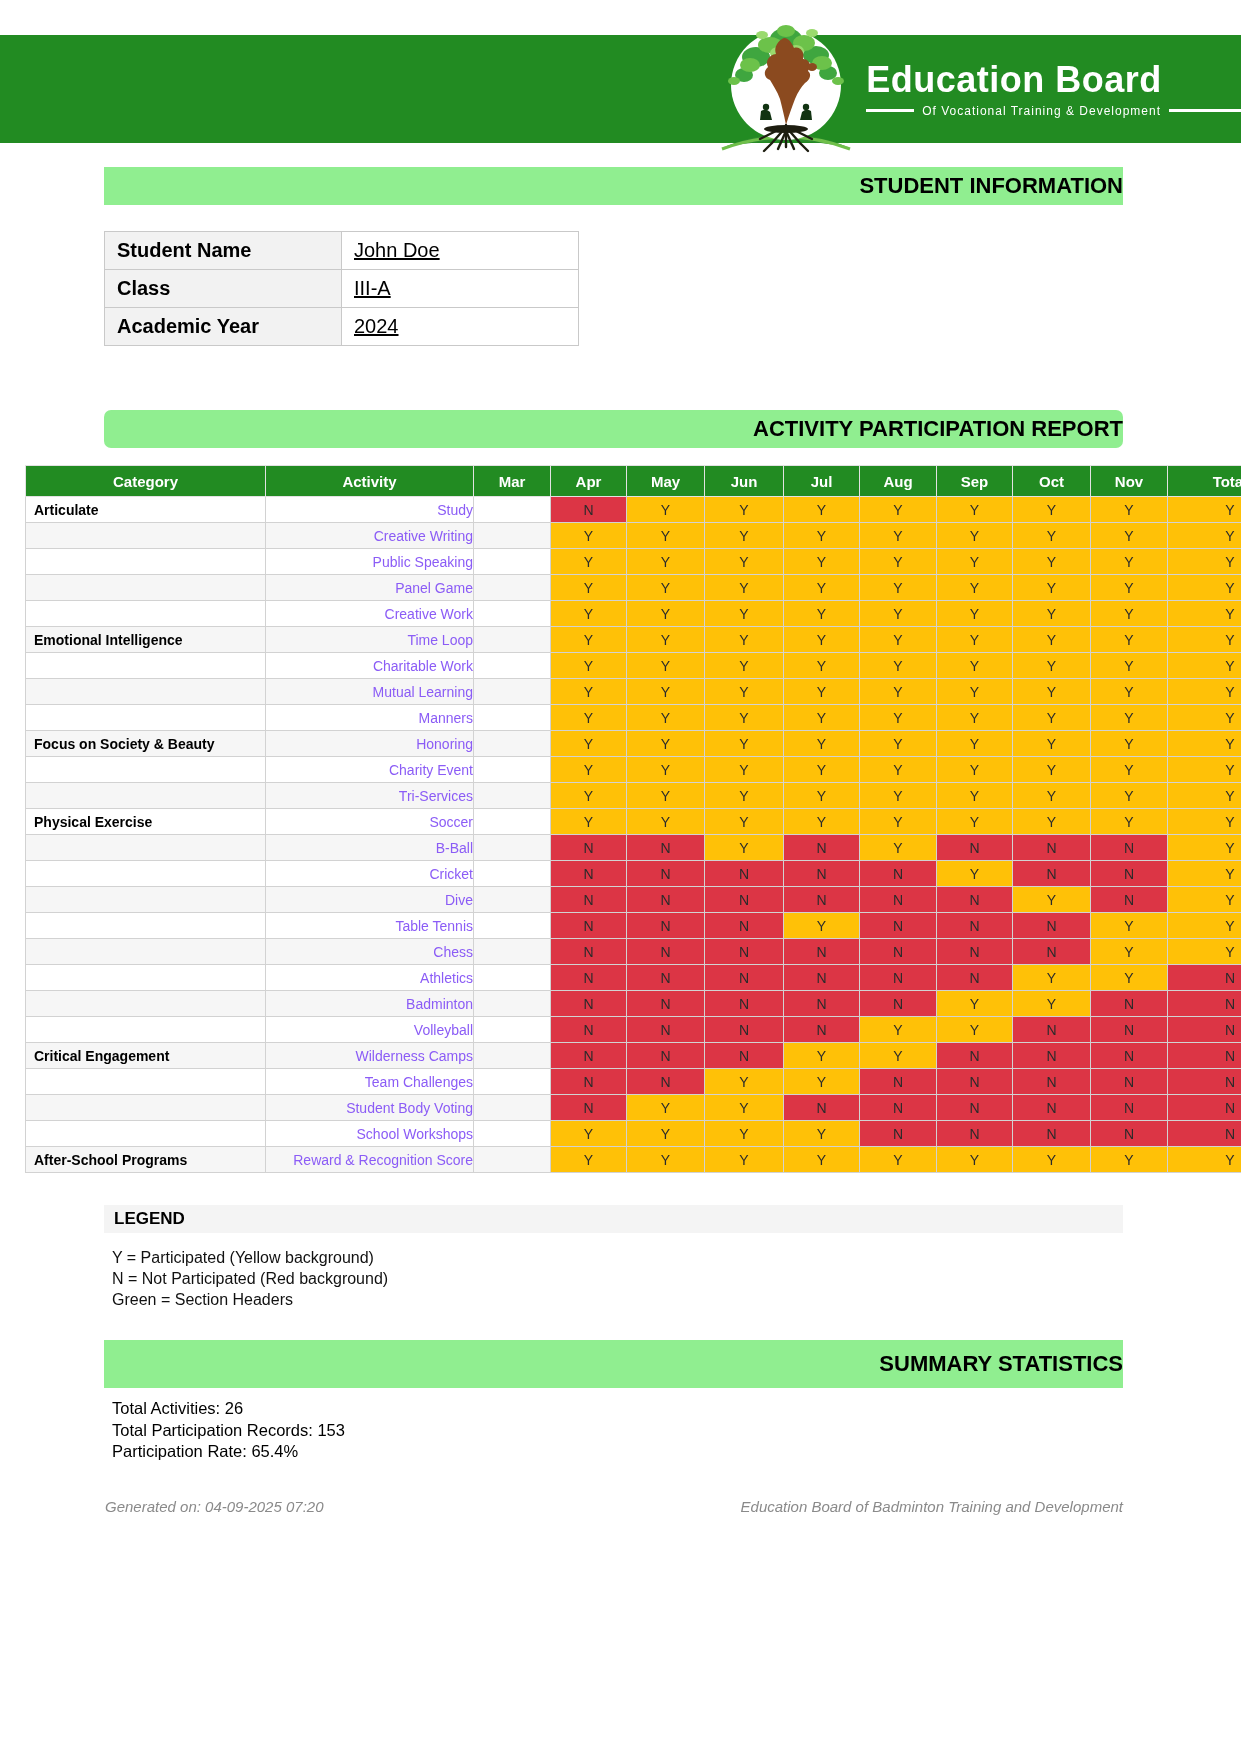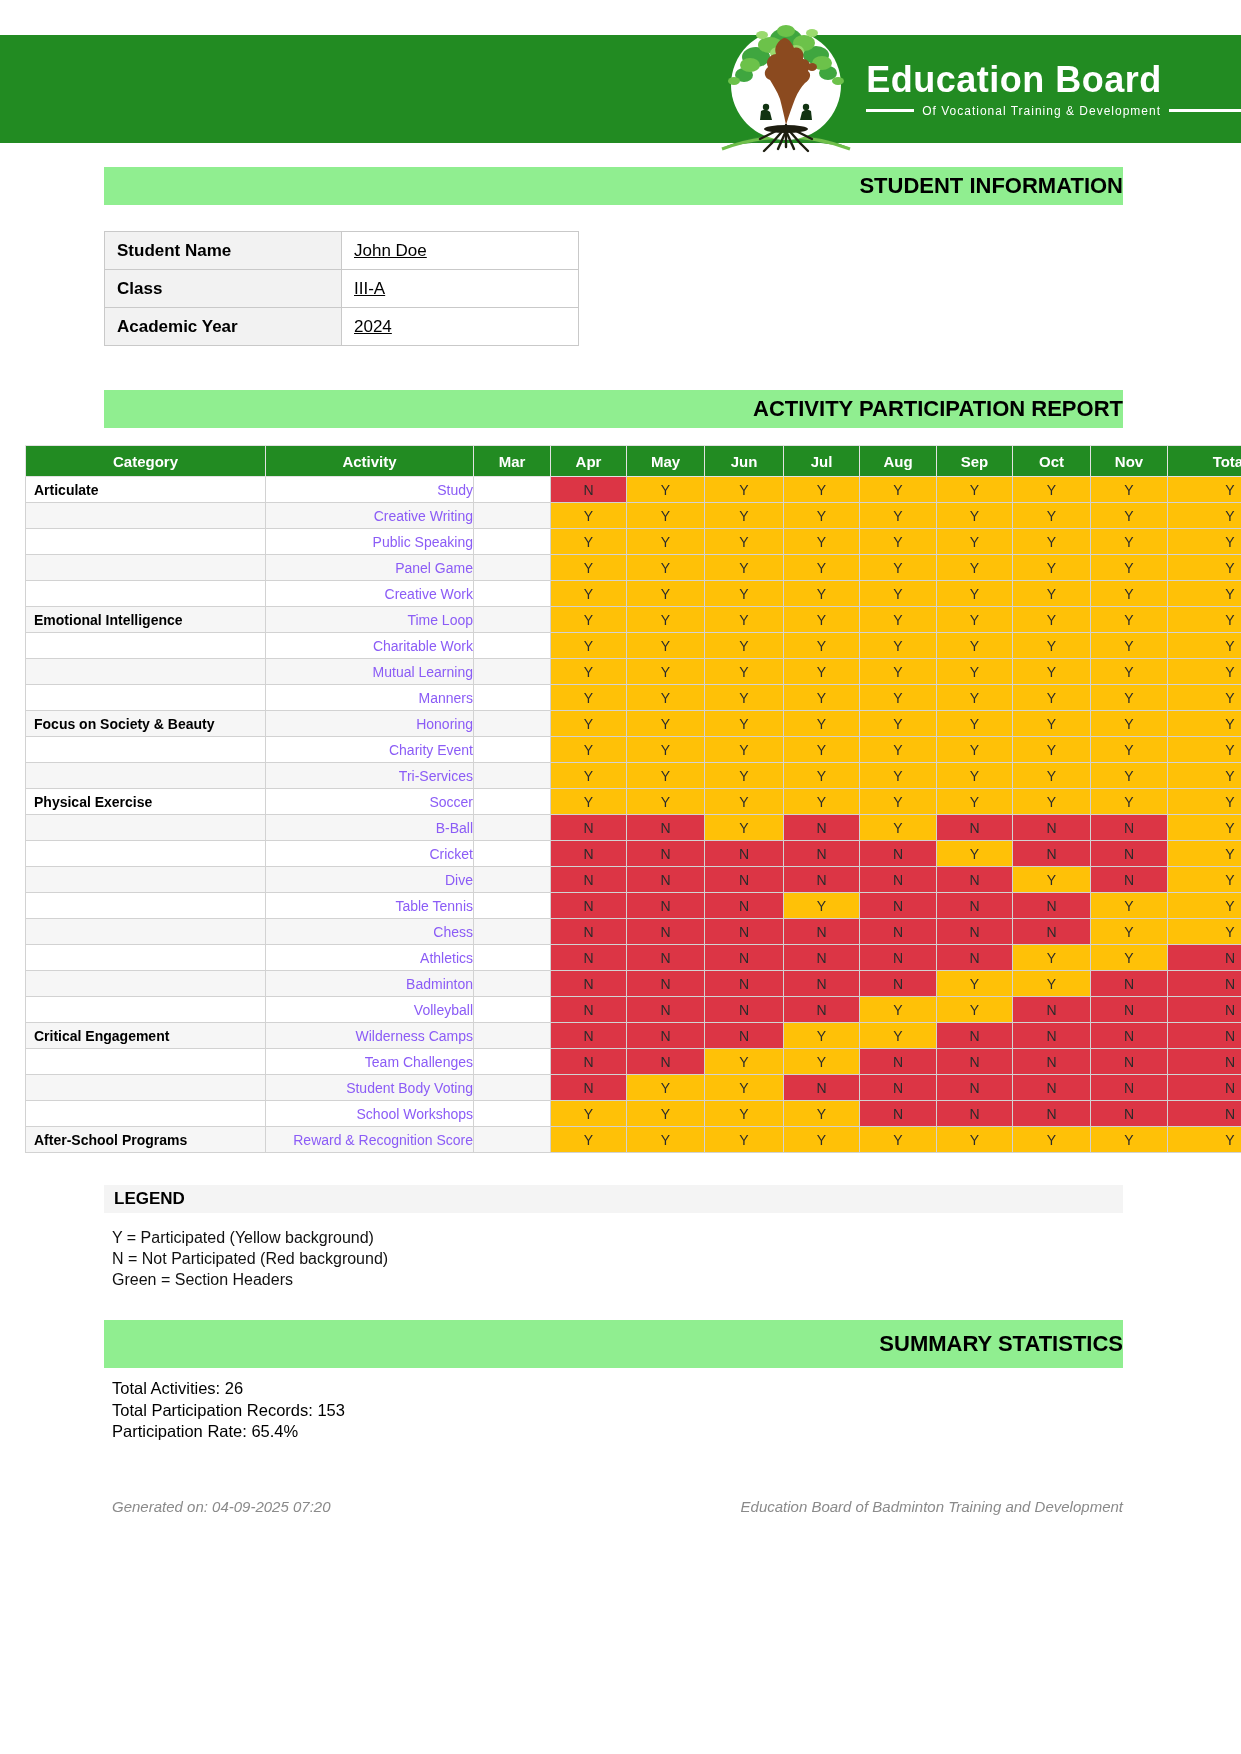--- a/index.html
+++ b/index.html
@@ -31,30 +31,30 @@
   }
   
   .content{margin-left:104px;margin-right:118px;}
   .banner{
     background:#90EE90;
     height:38px;
     display:flex;align-items:center;justify-content:flex-end;
     font-size:22px;font-weight:bold;color:#000000;
   }
   .banner-student{margin-top:24px;}
-  .banner-activity{margin-top:44px;}
+  .banner-activity{margin-top:64px;border-radius:7px;}
   .banner-summary{margin-top:30px;height:48px;}
   
   .info-table{
     border-collapse:collapse;margin-top:26px;
     width:424px;table-layout:fixed;
   }
   .info-table td{
     border:1px solid #c9c9c9;height:37px;
-    font-size:17px;color:#000;padding:0 12px;vertical-align:middle;
+    font-size:20px;color:#000;padding:0 12px;vertical-align:middle;
   }
   .info-table td.lbl{background:#f2f2f2;font-weight:bold;width:212px;}
   .info-table td.val{background:#ffffff;width:212px;text-decoration:underline;}
   
   .activity-table{
     border-collapse:collapse;table-layout:fixed;
     margin-left:25px;margin-top:17px;
     width:1267px;
   }
   .activity-table th{
@@ -83,21 +83,21 @@
     display:flex;align-items:center;
     font-size:17px;font-weight:bold;color:#000;padding-left:10px;
   }
   .legend-lines{margin-top:14px;padding-left:8px;}
   .legend-lines div{font-size:16px;color:#111;line-height:21px;}
   
   .summary-lines{margin-top:10px;padding-left:8px;}
   .summary-lines div{font-size:16.5px;color:#000;line-height:21.5px;}
   
   .footer{
-    position:absolute;left:112px;right:118px;top:1498px;
+    position:absolute;left:105px;right:118px;top:1498px;
     display:flex;justify-content:space-between;
     font-size:15px;font-style:italic;color:#8a8a8a;
   }
 </style>
 </head>
 <body>
 
 <div class="page">
 
   <header class="brand-band">

